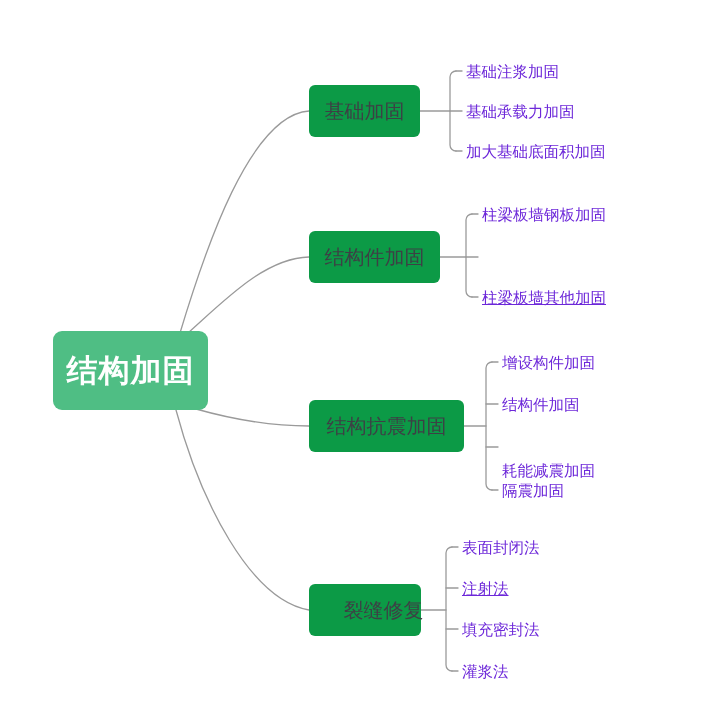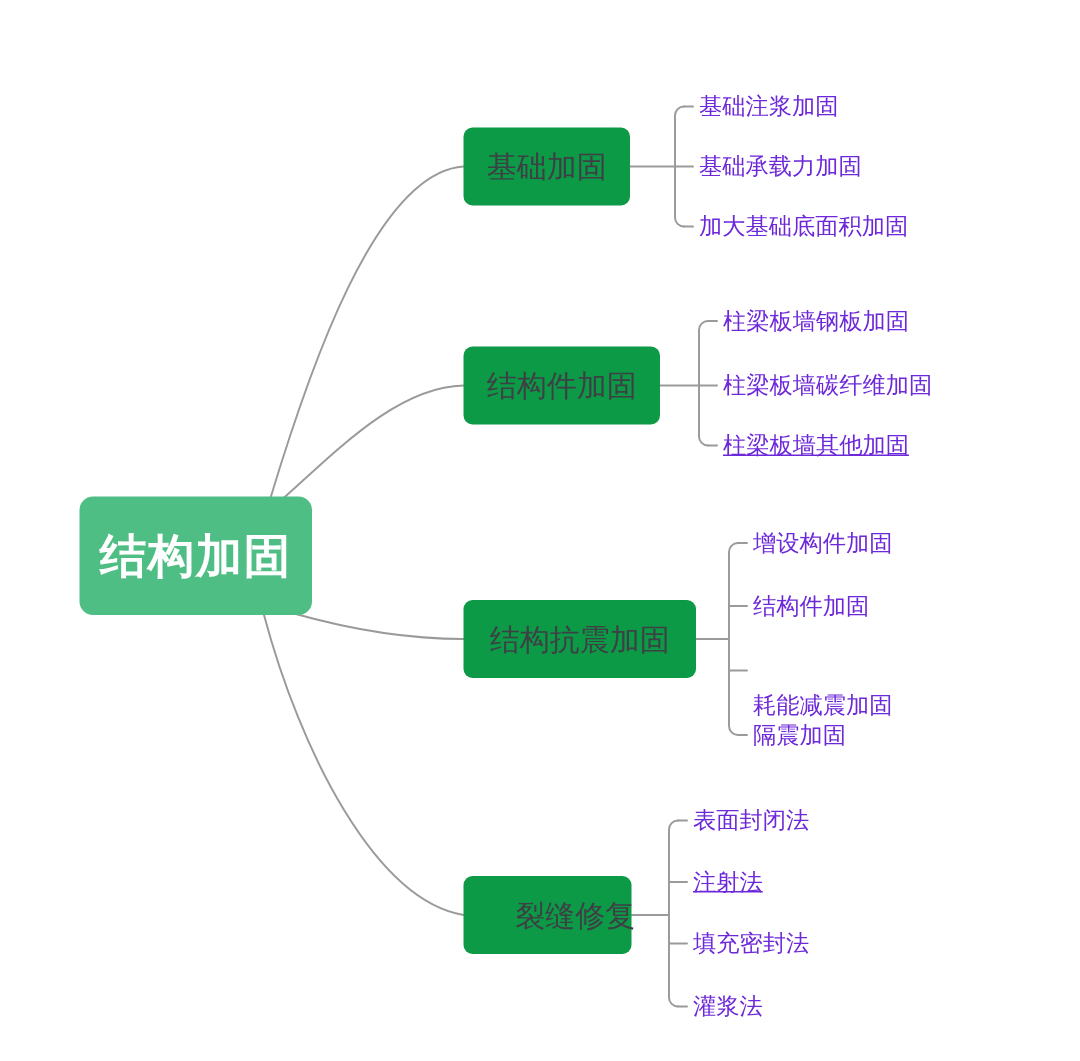--- a/index.html
+++ b/index.html
@@ -118,23 +118,20 @@
   <div class="leaf" style="left:466px; top:144px;">
     <span>加大基础底面积加固</span>
   </div>
 
   <div class="node node-branch" style="left:309px; top:231px; width:131px; height:52px;">
     <span>结构件加固</span>
   </div>
   <div class="leaf" style="left:482px; top:207px;">
     <span>柱梁板墙钢板加固</span>
   </div>
-  <div class="leaf" style="left:482px; top:250px;">
-    <span>柱梁板墙碳纤维加固</span>
-  </div>
   <div class="leaf" style="left:482px; top:290px;text-decoration:underline;">
     <span>柱梁板墙其他加固</span>
   </div>
 
   <div class="node node-branch" style="left:309px; top:400px; width:155px; height:52px;">
     <span>结构抗震加固</span>
   </div>
   <div class="leaf" style="left:502px; top:355px;">
     <span>增设构件加固</span>
   </div>

